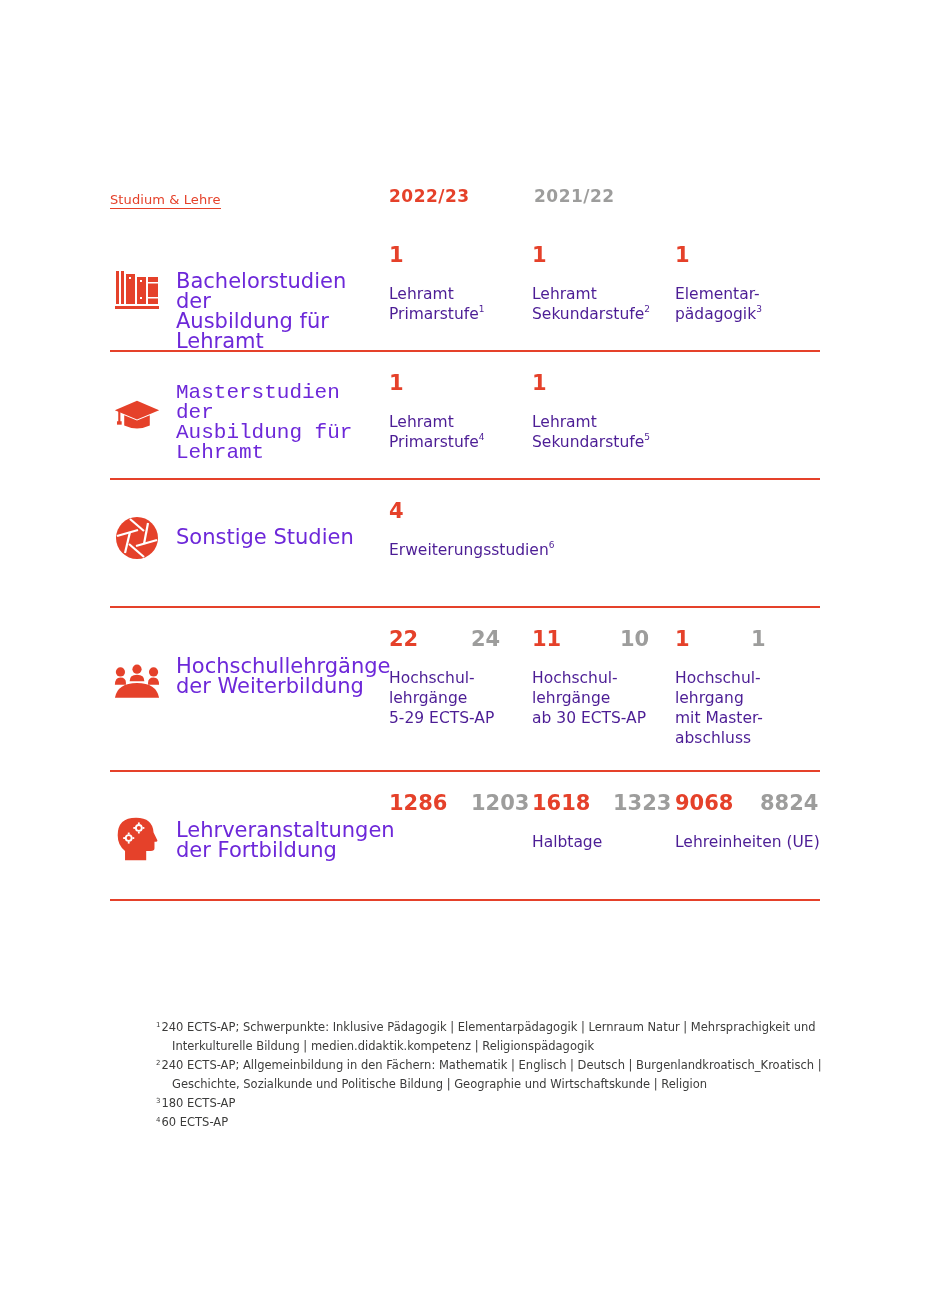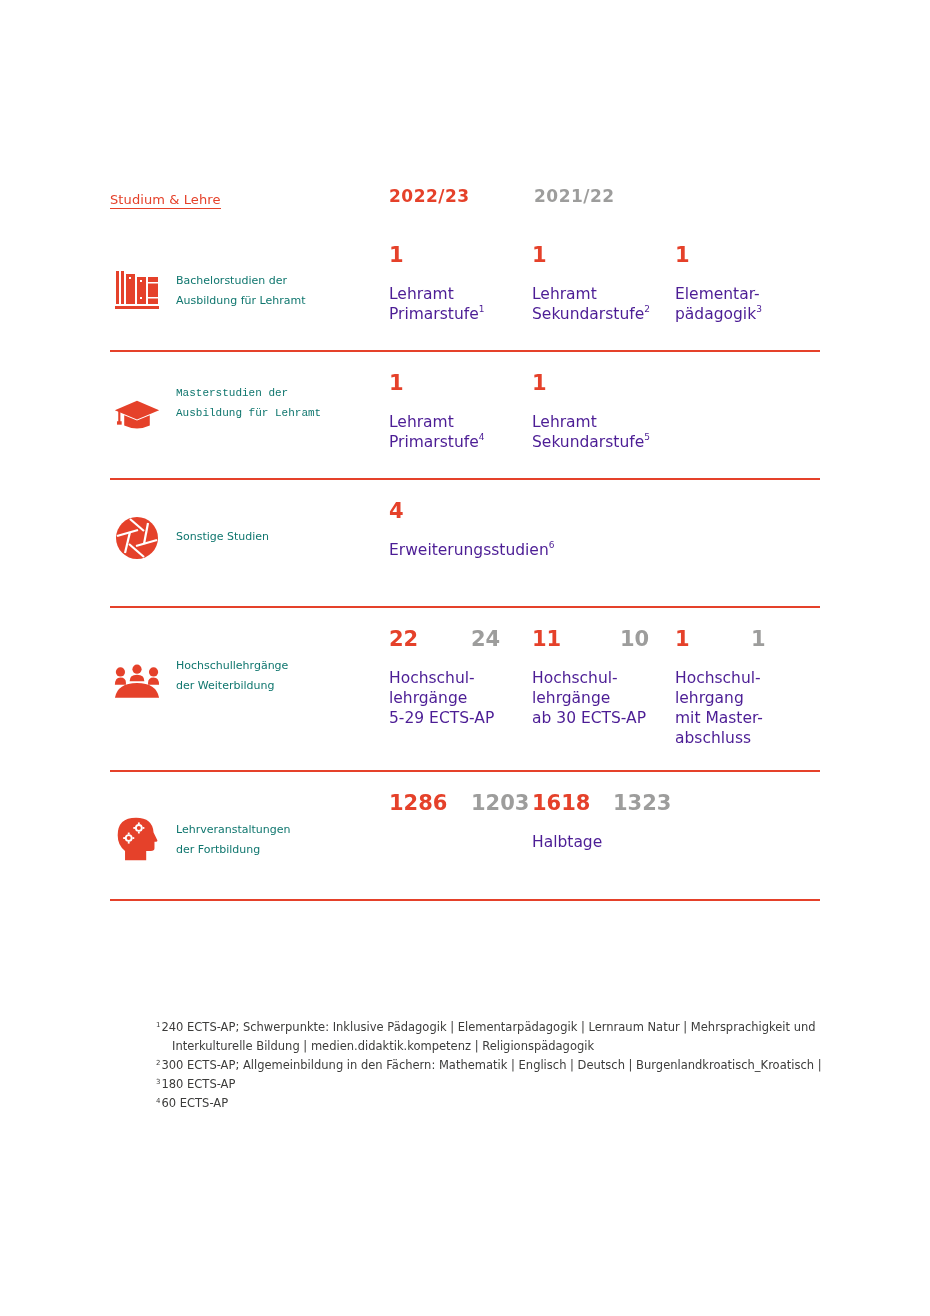--- a/index.html
+++ b/index.html
@@ -10,21 +10,21 @@
 
   .header { position: absolute; top: 186px; left: 110px; width: 710px; height: 32px; }
   .section-title { position: absolute; left: 0; top: 6px; font-size: 13px; color: #e5412a; border-bottom: 1px solid #e5412a; padding-bottom: 1px; letter-spacing: 0.1px; }
   .year { position: absolute; top: 0; font-size: 17px; font-weight: bold; letter-spacing: 0.5px; }
   .year.cur { left: 279px; color: #e5412a; }
   .year.prev { left: 424px; color: #9d9d9c; }
 
   .row { position: absolute; left: 110px; width: 710px; }
   .row .divider { position: absolute; left: 0; right: 0; bottom: 0; height: 2px; background: #e5412a; }
   .row-icon { position: absolute; left: 4px; width: 46px; height: 46px; }
-  .row-label { position: absolute; left: 66px; font-size: 11px; line-height: 20px; color: #0f766e; width: 200px; }
+  .row-label { position: absolute; left: 66px; font-size: 21px; line-height: 20px; color: #6d28d9; width: 200px; }
   .cell { position: absolute; }
   .nums { height: 26px; position: relative; }
   .num { position: absolute; top: 0; font-size: 21px; font-weight: bold; line-height: 26px; }
   .desc { margin-top: 16px; font-size: 15.5px; line-height: 20px; color: #4c1d95; white-space: pre-line; }
   sup { font-size: 9px; vertical-align: 7px; line-height: 0; }
 
   .footnotes { position: absolute; left: 110px; top: 1018px; width: 720px; font-size: 11.5px; line-height: 19px; color: #3c3c3b; }
   .fn { padding-left: 8px; text-indent: -8px; margin-left: 46px; }
   .fn sup { font-size: 7px; vertical-align: 4px; margin-right: 1px; }
 </style>
@@ -204,30 +204,38 @@
       <span class="num grey" style="left:66px">1203</span>
     </div>
   </div>
   <div class="cell" style="left:422px;top:18px;">
     <div class="nums">
       <span class="num red" style="left:0">1618</span>
       <span class="num grey" style="left:65px">1323</span>
     </div>
     <div class="desc"><span>Halbtage</span></div>
   </div>
+  <div class="cell" style="left:565px;top:18px;">
+    <div class="nums">
+      <span class="num red" style="left:0">9068</span>
+      <span class="num grey" style="left:69px">8824</span>
+    </div>
+    <div class="desc"><span>Lehreinheiten (UE)</span></div>
+  </div>
   <div class="divider"></div>
 </div>
 
 <div class="footnotes">
   <div class="fn">
     <sup>1</sup><span>240 ECTS-AP; Schwerpunkte: Inklusive Pädagogik | Elementarpädagogik | Lernraum Natur | Mehrsprachigkeit und</span><br>
     <span style="padding-left:8px">Interkulturelle Bildung | medien.didaktik.kompetenz | Religionspädagogik</span>
   </div>
   <div class="fn">
-    <sup>2</sup><span>300 ECTS-AP; Allgemeinbildung in den Fächern: Mathematik | Englisch | Deutsch | Burgenlandkroatisch_Kroatisch |</span><br>
+    <sup>2</sup><span>240 ECTS-AP; Allgemeinbildung in den Fächern: Mathematik | Englisch | Deutsch | Burgenlandkroatisch_Kroatisch |</span><br>
+    <span style="padding-left:8px">Geschichte, Sozialkunde und Politische Bildung | Geographie und Wirtschaftskunde | Religion</span>
   </div>
   <div class="fn">
     <sup>3</sup><span>180 ECTS-AP</span>
   </div>
   <div class="fn">
     <sup>4</sup><span>60 ECTS-AP</span>
   </div>
 </div>
 
 </body></html>

